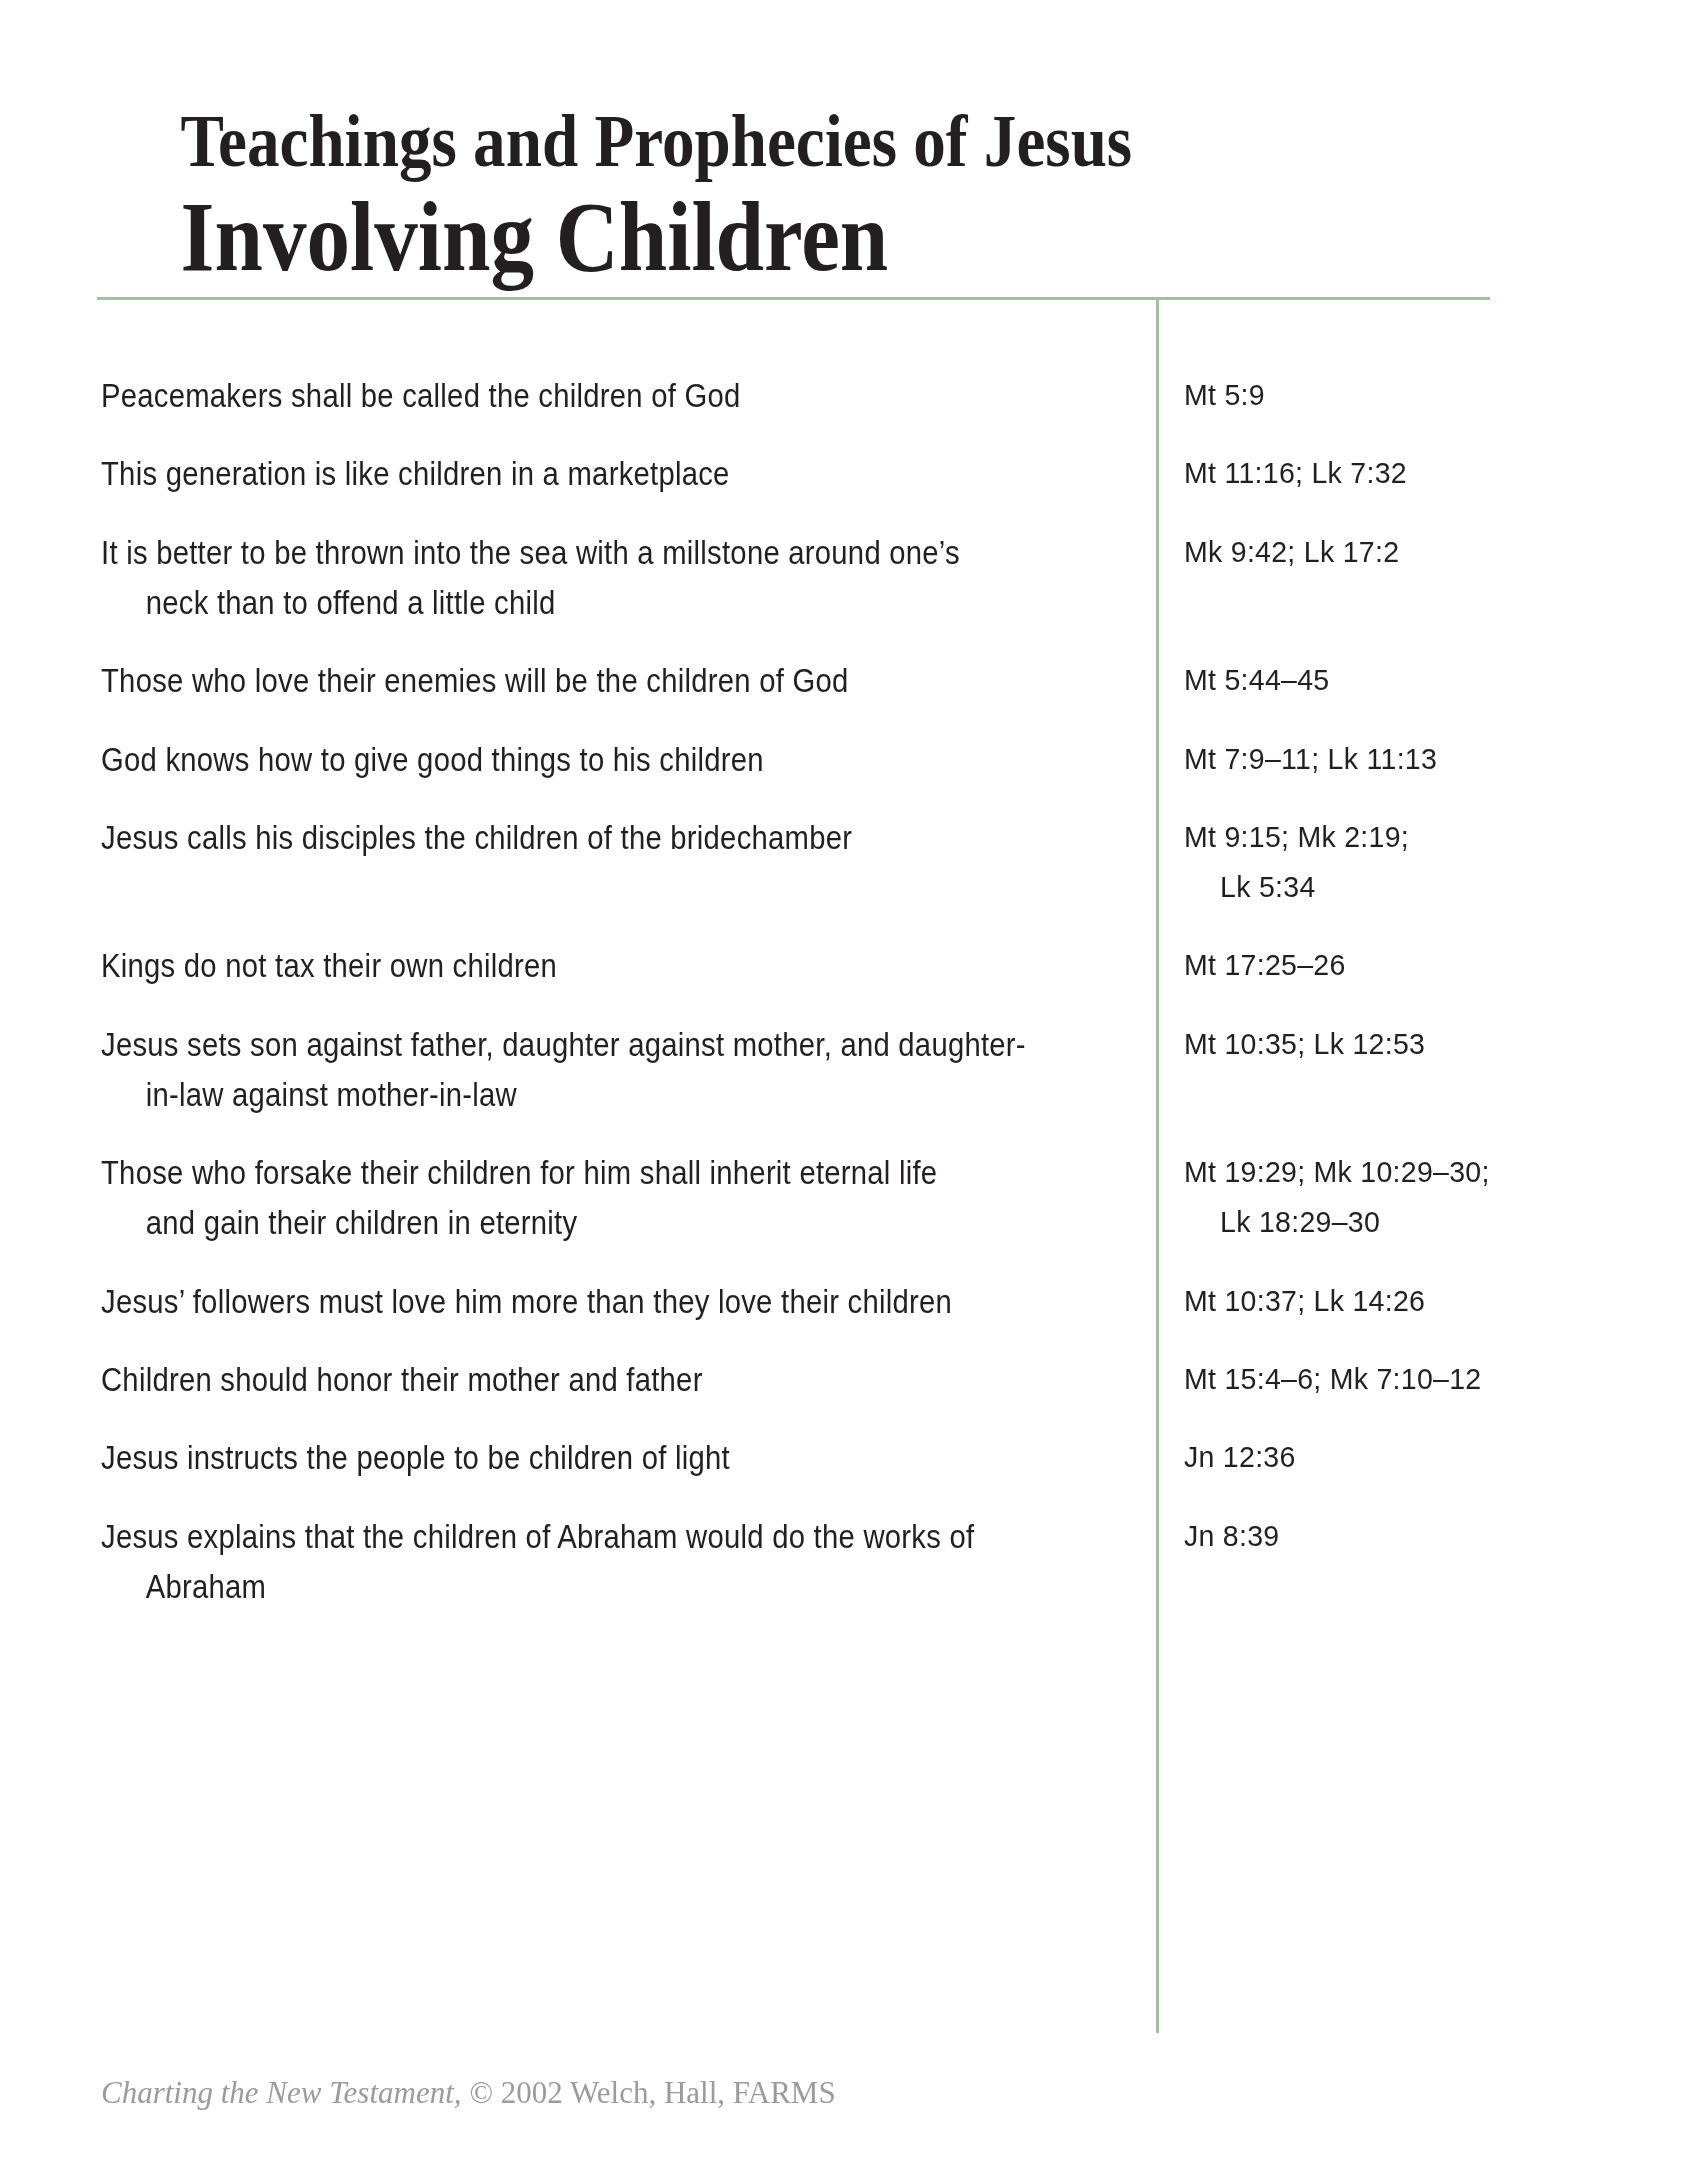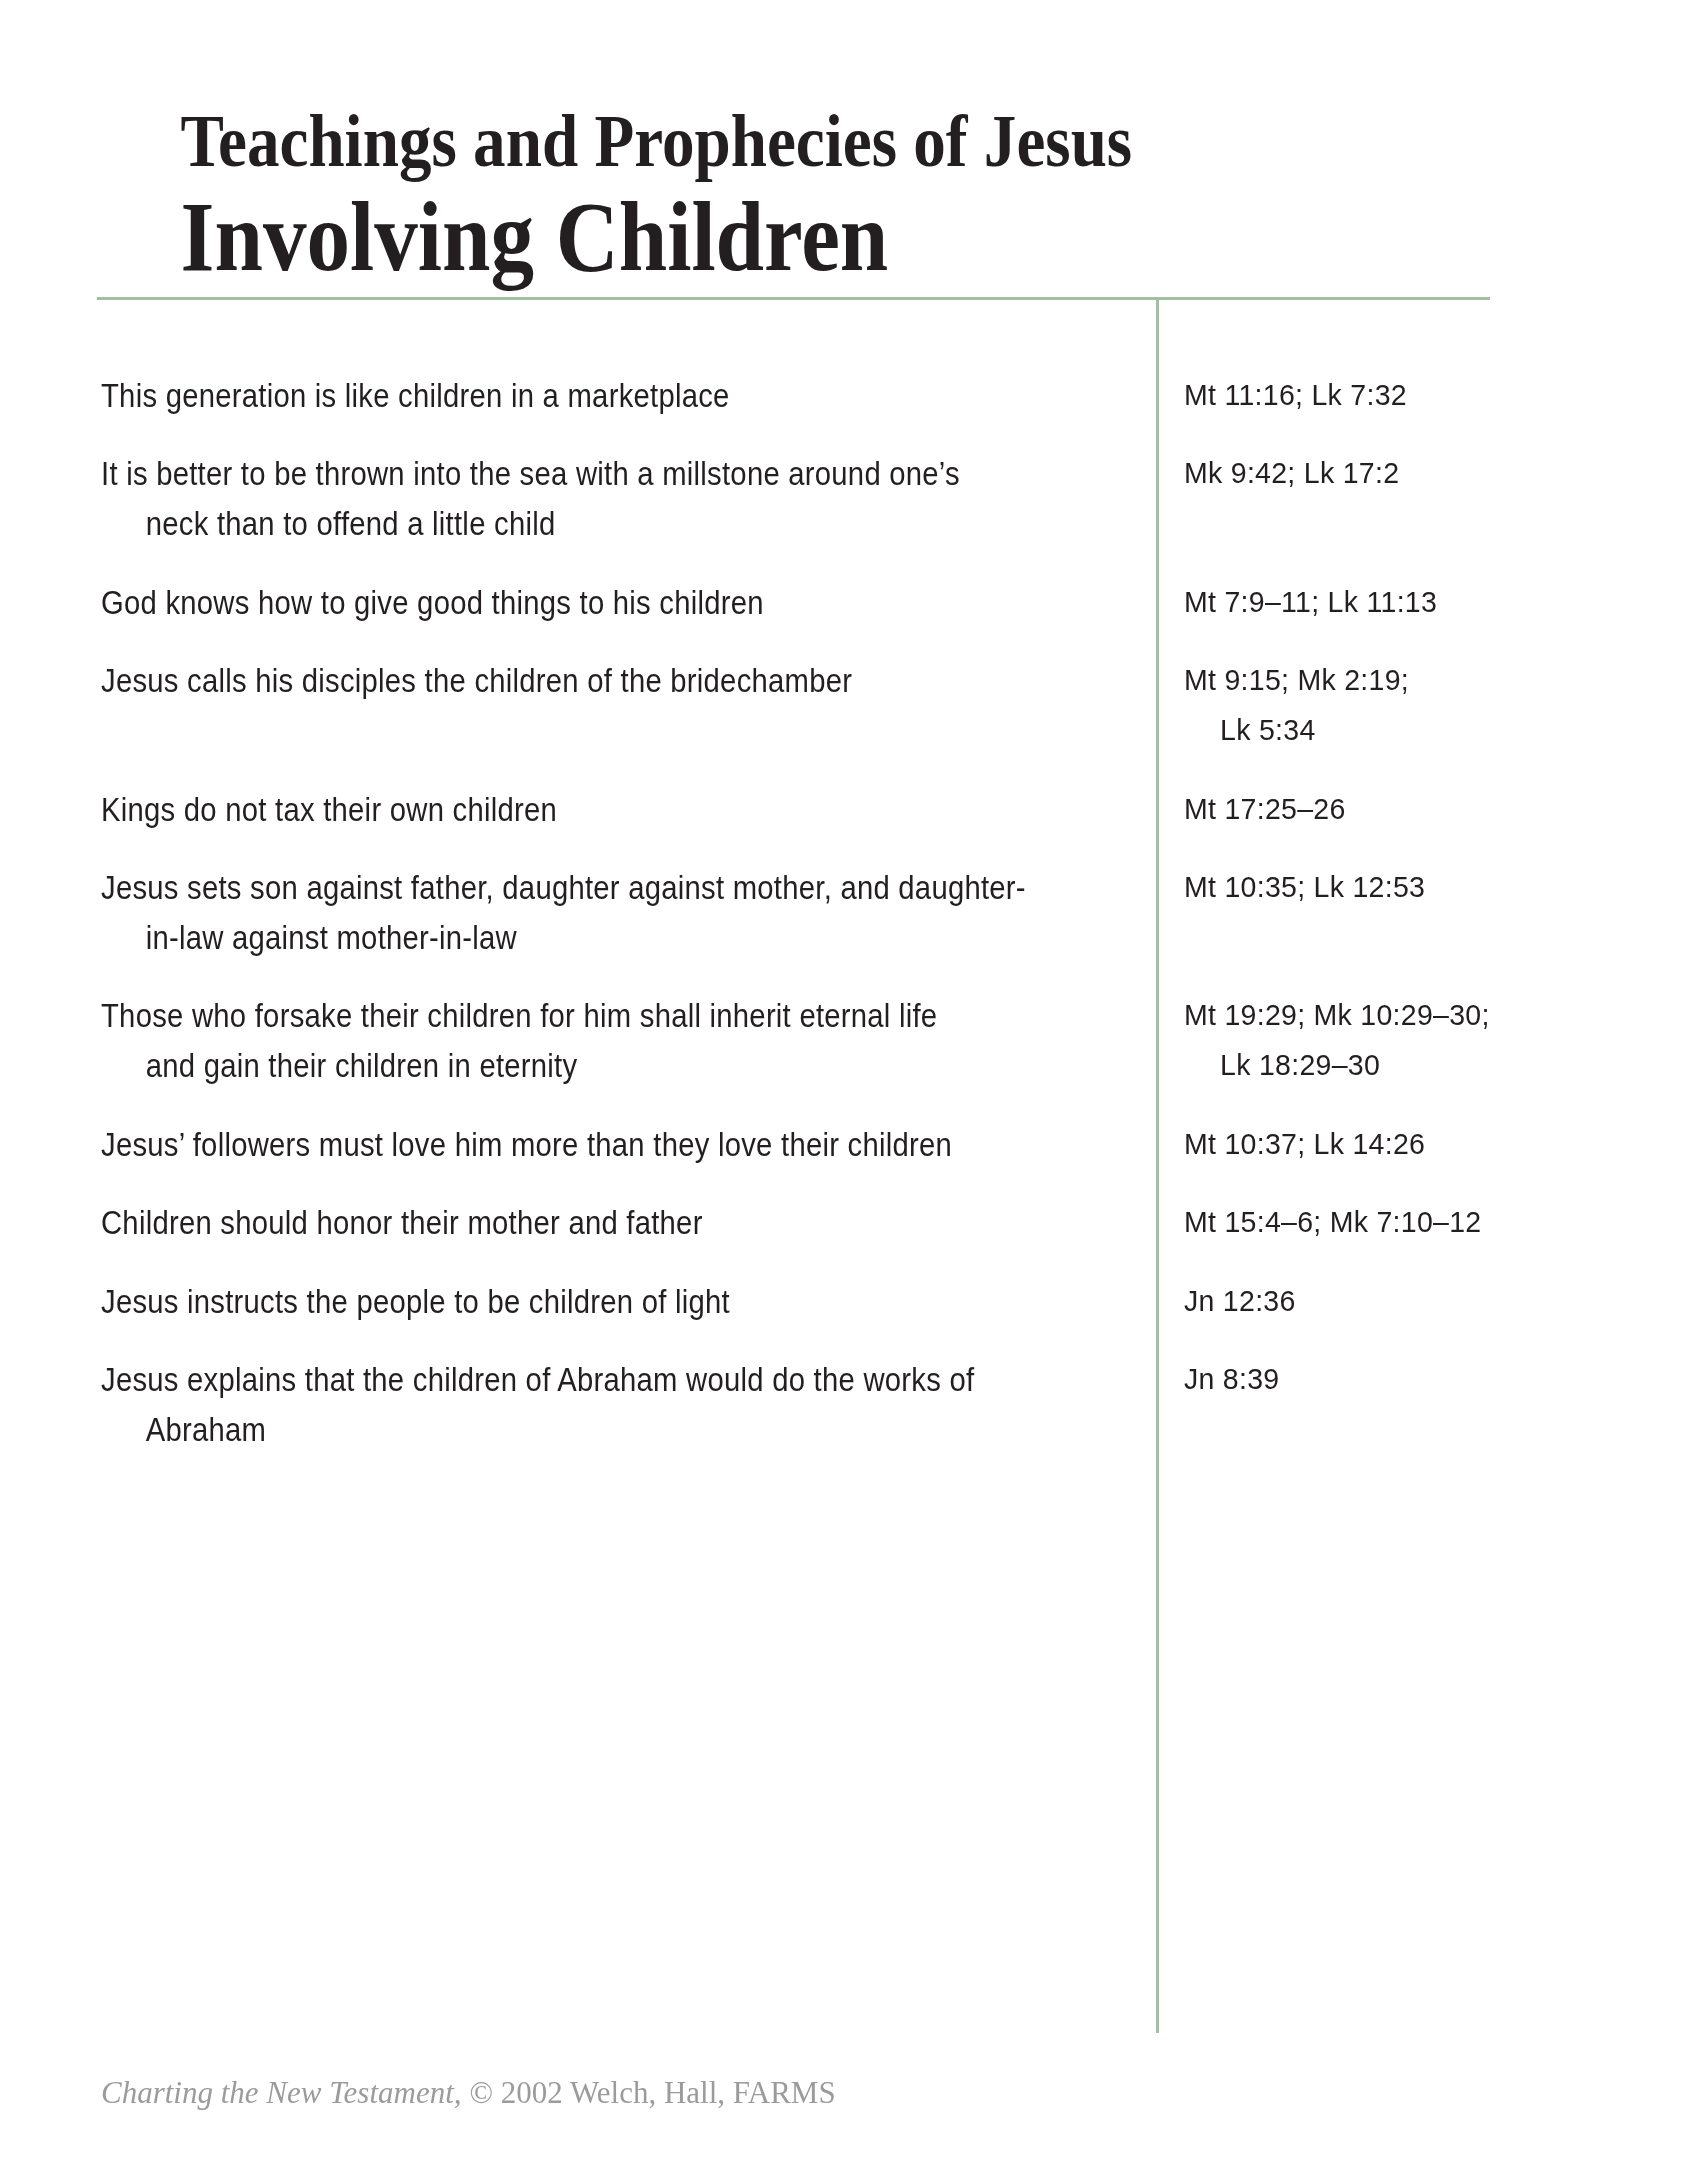--- a/index.html
+++ b/index.html
@@ -121,33 +121,49 @@
     <h1 class="title-line1">Teachings and Prophecies of Jesus</h1>
     <h1 class="title-line2">Involving Children</h1>
   </div>
 
   <div class="rule" style="background: rgb(162, 191, 163);"></div>
   <div class="divider" style="background: rgb(162, 191, 163);"></div>
 
   <div class="rows">
       <div class="row">
         <div class="teaching">
+          <div class="line">Peacemakers shall be called the children of God</div>
+        </div>
+        <div class="ref">
+          <div class="line">Mt 5:9</div>
+        </div>
+      </div>
+      <div class="row">
+        <div class="teaching">
           <div class="line">This generation is like children in a marketplace</div>
         </div>
         <div class="ref">
           <div class="line">Mt 11:16; Lk 7:32</div>
         </div>
       </div>
       <div class="row">
         <div class="teaching">
           <div class="line">It is better to be thrown into the sea with a millstone around one’s</div>
           <div class="line indent">neck than to offend a little child</div>
         </div>
         <div class="ref">
           <div class="line">Mk 9:42; Lk 17:2</div>
+        </div>
+      </div>
+      <div class="row">
+        <div class="teaching">
+          <div class="line">Those who love their enemies will be the children of God</div>
+        </div>
+        <div class="ref">
+          <div class="line">Mt 5:44–45</div>
         </div>
       </div>
       <div class="row">
         <div class="teaching">
           <div class="line">God knows how to give good things to his children</div>
         </div>
         <div class="ref">
           <div class="line">Mt 7:9–11; Lk 11:13</div>
         </div>
       </div>

